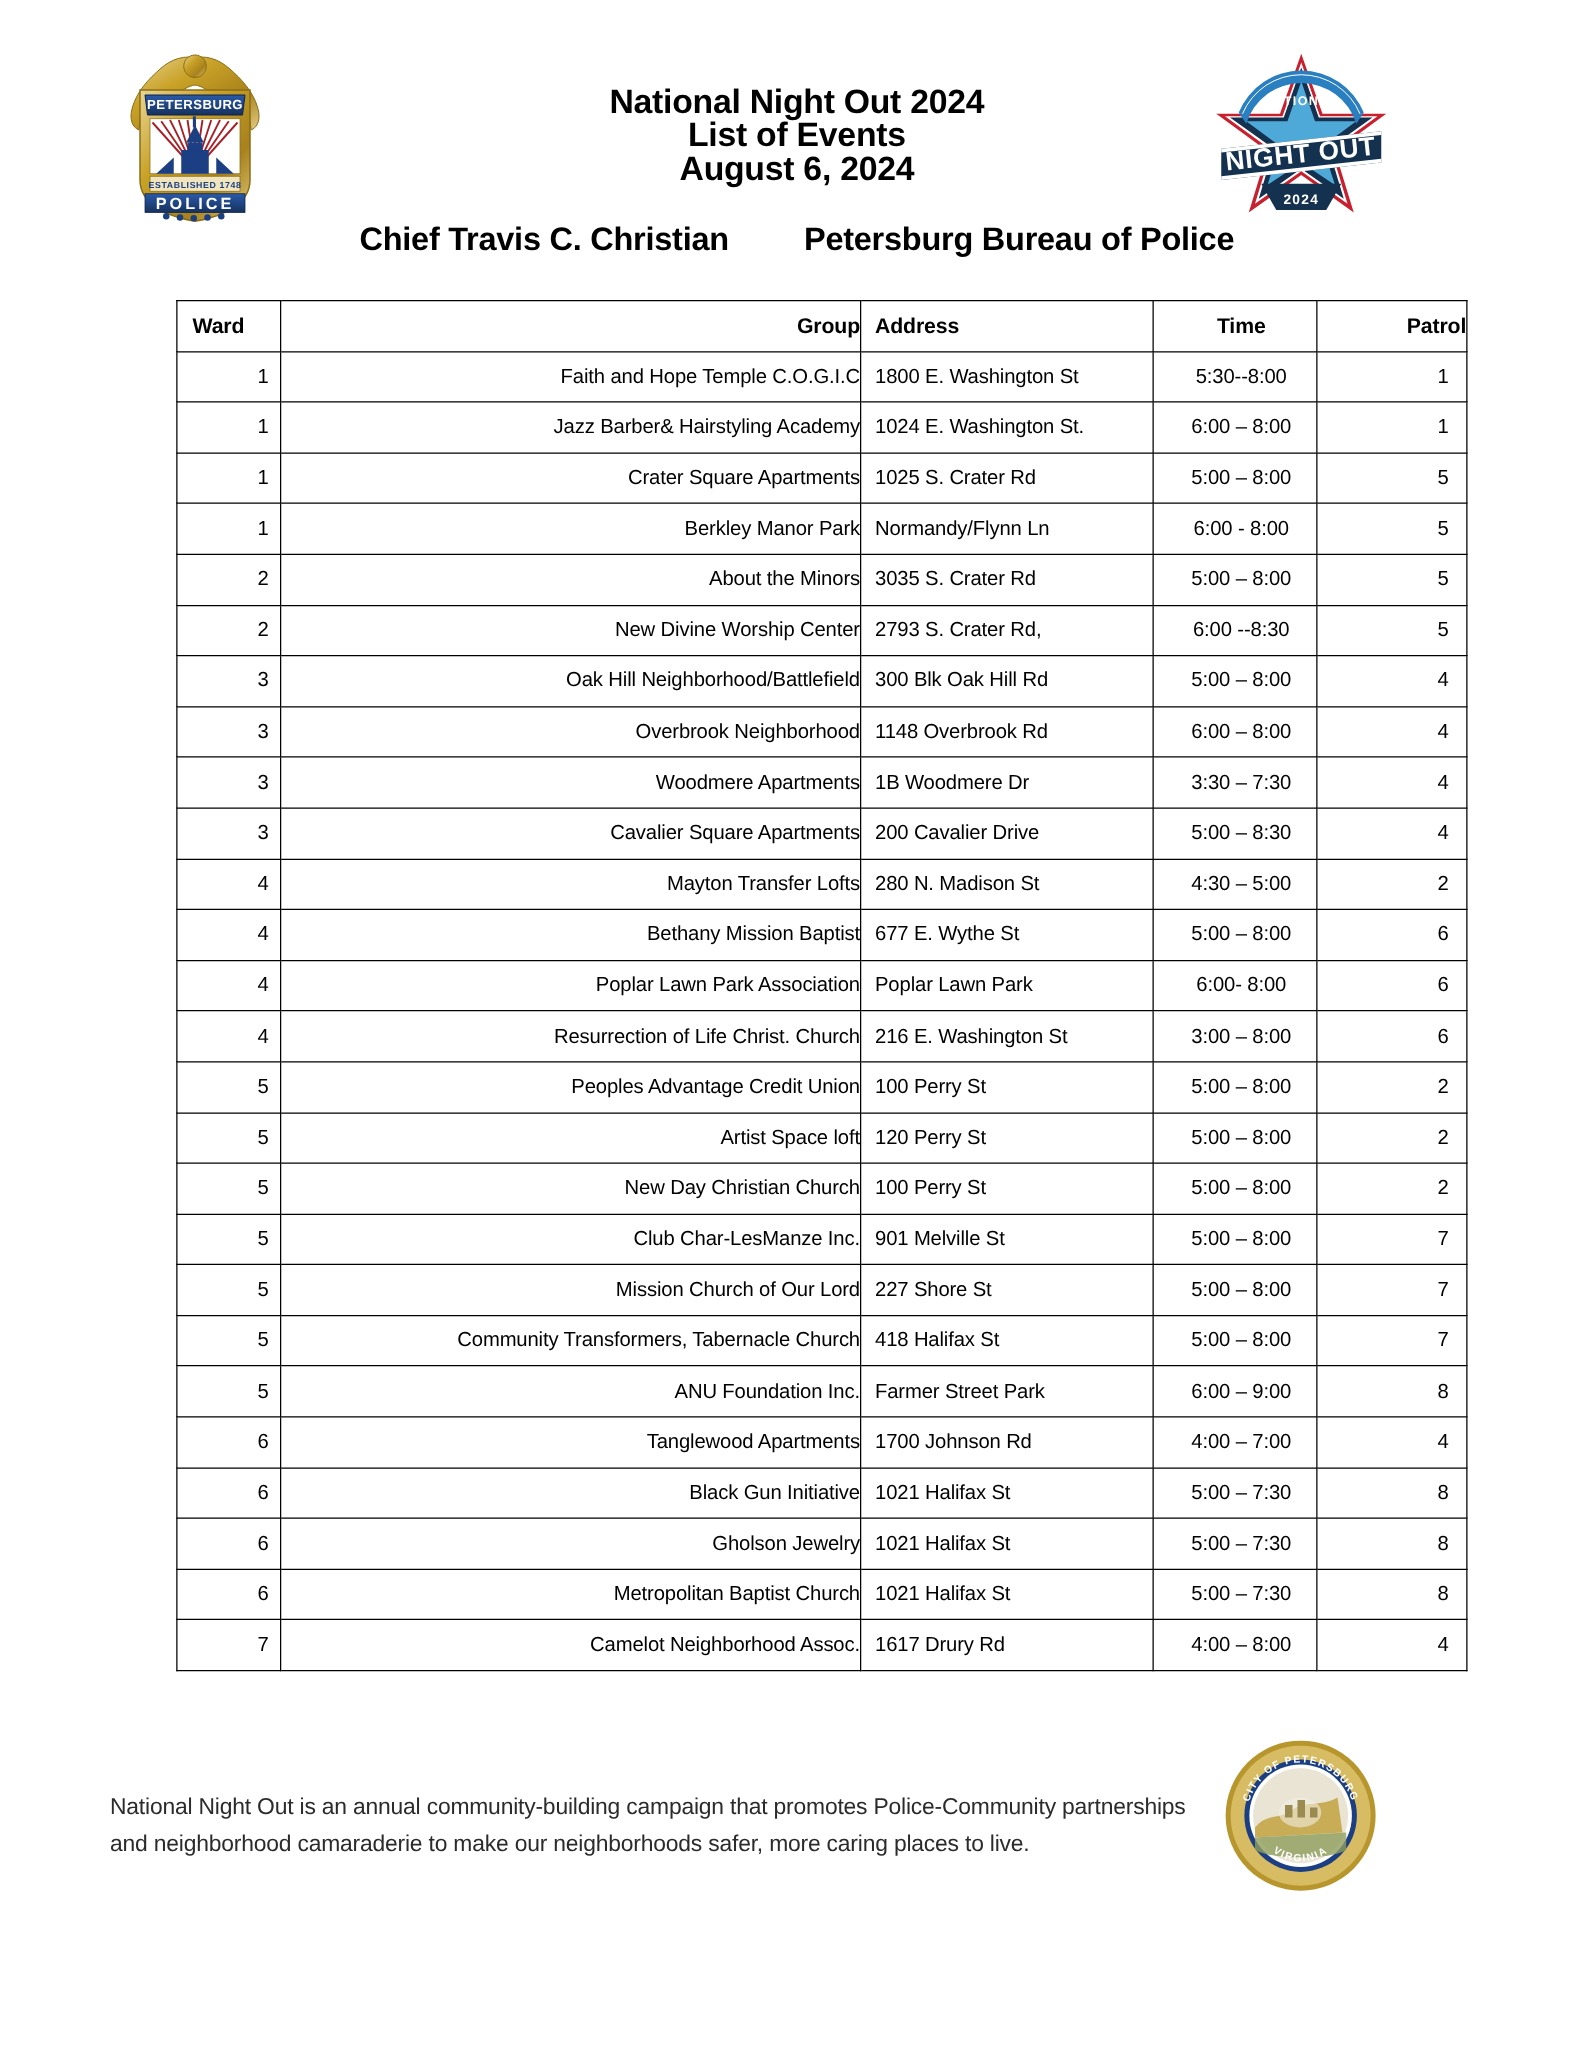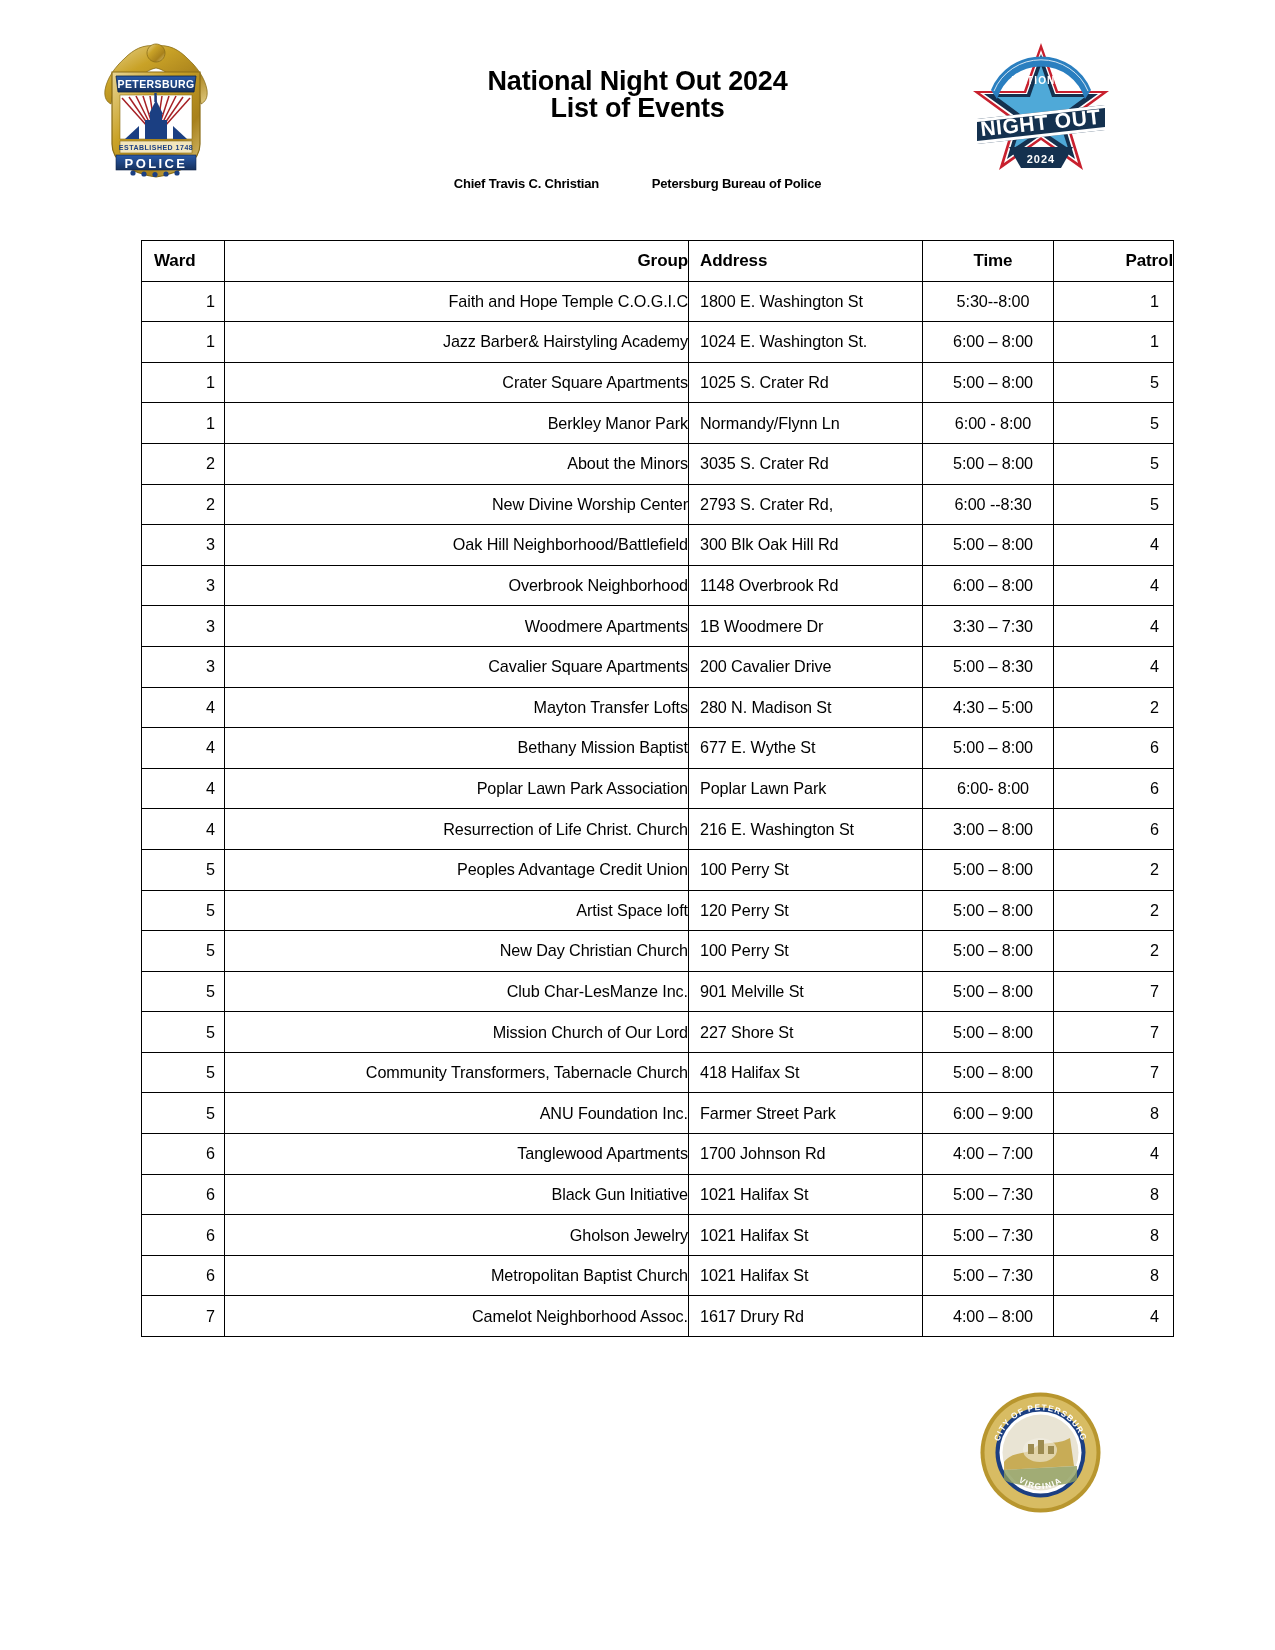--- a/index.html
+++ b/index.html
@@ -57,21 +57,21 @@
   }
   .title-block div { white-space: nowrap; }
 
   .chief-line {
     position: absolute;
     left: 0;
     top: 176px;
     width: 1275px;
     text-align: center;
     font-weight: bold;
-    font-size: 13px;
+    font-size: 26px;
     letter-spacing: -0.2px;
   }
   .chief-line .gap { display: inline-block; width: 46px; }
 
   
   .table-wrap {
     position: absolute;
     left: 141px;
     top: 240px;
     width: 968px;
@@ -228,20 +228,21 @@
         <text x="76" y="95" text-anchor="middle" transform="rotate(-6 76 92)" font-family="'Liberation Sans',sans-serif" font-size="21" font-weight="bold" fill="#ffffff" letter-spacing="0.6">NIGHT OUT</text>
 
         <polygon points="44,112 108,112 96,133 56,133" fill="#14314f"></polygon>
         <text x="76" y="128" text-anchor="middle" font-family="'Liberation Sans',sans-serif" font-size="11" font-weight="bold" fill="#ffffff" letter-spacing="1">2024</text>
       </svg>
     </div>
 
     <div class="title-block">
       <div>National Night Out 2024</div>
       <div>List of Events</div>
+      <div>August 6, 2024</div>
     </div>
 
     <div class="chief-line">
       <span>Chief Travis C. Christian</span>
       <span class="gap"></span>
       <span>Petersburg Bureau of Police</span>
     </div>
   </div>
 
   <div class="table-wrap">
@@ -435,20 +436,23 @@
             <td class="c-ward">7</td>
             <td class="c-group">Camelot Neighborhood Assoc.</td>
             <td class="c-addr">1617 Drury Rd</td>
             <td class="c-time">4:00 – 8:00</td>
             <td class="c-pat">4</td>
           </tr>
         </tbody>
     </table>
   </div>
 
+  <div class="footer">
+    <p>National Night Out is an annual community-building campaign that promotes Police-Community partnerships and neighborhood camaraderie to make our neighborhoods safer, more caring places to live.</p>
+  </div>
 
   <div class="city-seal">
     <svg viewBox="0 0 125 125" width="125" height="125">
       <circle cx="62.5" cy="62.5" r="60" fill="#b8962e"></circle>
       <circle cx="62.5" cy="62.5" r="56" fill="#d8bc63"></circle>
       <circle cx="62.5" cy="62.5" r="45" fill="#1b3f82"></circle>
       <circle cx="62.5" cy="62.5" r="41" fill="#ffffff"></circle>
       <circle cx="62.5" cy="62.5" r="38" fill="#e9e4d4"></circle>
 
       <path d="M26 72 C36 60 46 66 56 58 C66 50 78 56 92 48 L96 76 L26 80 Z" fill="#c2a23f" opacity="0.85"></path>

